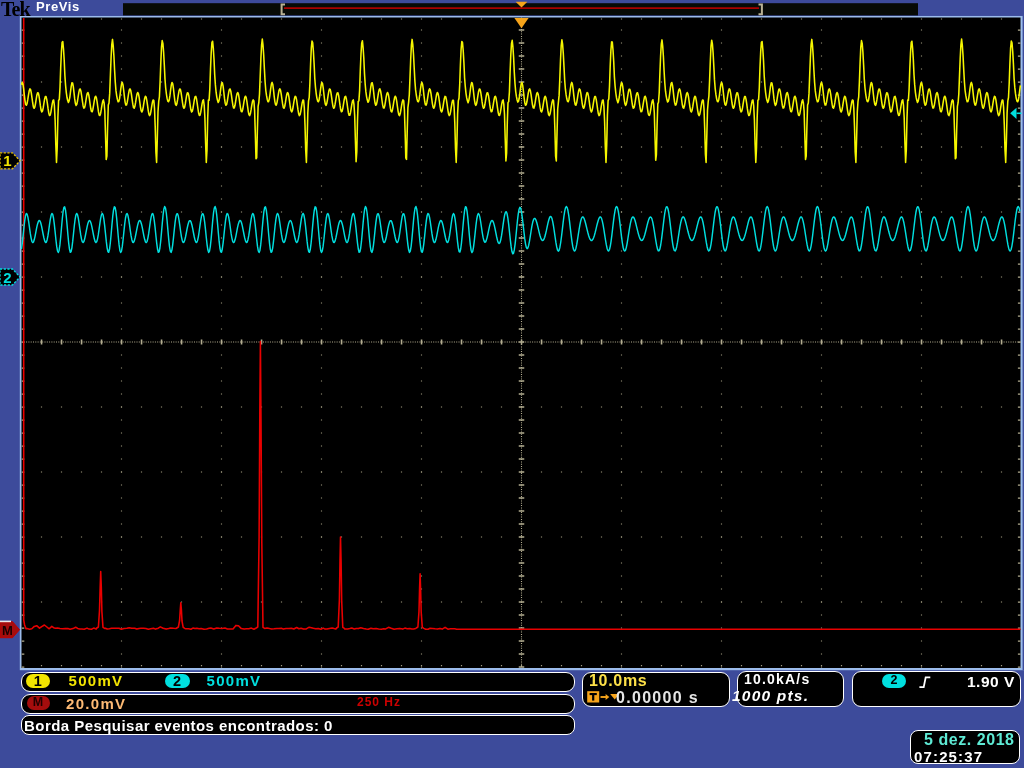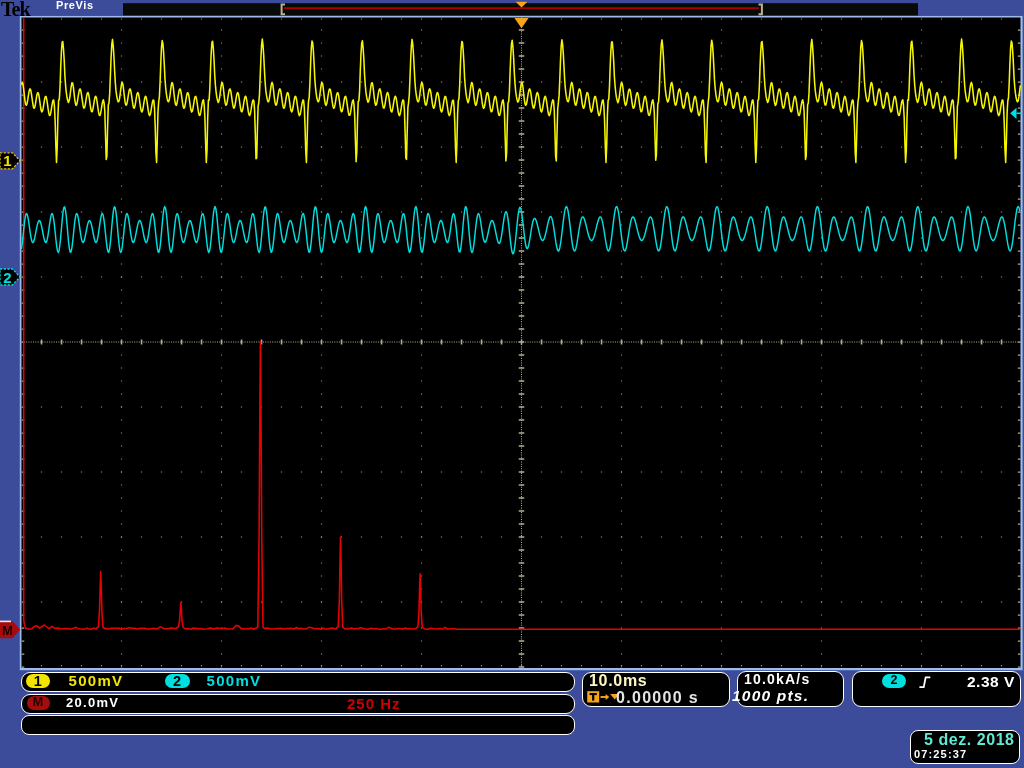--- a/index.html
+++ b/index.html
@@ -57,54 +57,55 @@
       <text x="7.4" y="282.6" fill="#00dfdf">2</text>
       <polygon points="0,621.7 12.5,621.7 19.5,629.7 12.5,637.7 0,637.7" fill="#a50d0d" stroke="#c00000" stroke-width="1"></polygon>
       <text x="7.4" y="634.8" font-size="13" fill="#1a0000">M</text>
       <rect x="0" y="620.6" width="11" height="1.6" fill="#e8e8e8"></rect>
     </g>
     <polygon points="1010.2,113.3 1016.5,107.7 1016.5,118.9" fill="#00dfdf"></polygon>
     <line x1="1016.5" y1="113.3" x2="1021.5" y2="113.3" stroke="#00dfdf" stroke-width="1.6"></line>
   </svg>
 
   <div class="t" style="left:1px;top:-2px;font-family:'Liberation Serif',serif;font-size:20px;color:#000;letter-spacing:-1px;">Tek</div>
-  <div class="t" style="left:36px;top:-1px;font-size:11px;color:#fff;letter-spacing:0.6px;margin-left:20px;">PreVis</div>
+  <div class="t" style="left:36px;top:-1px;font-size:13px;color:#fff;letter-spacing:0.6px;">PreVis</div>
 
   <div class="box" style="left:21px;top:671.5px;width:554px;height:20px;"></div>
   <div class="badge" style="left:25.7px;top:673.6px;width:24px;height:14.8px;background:#f2e400;">1</div>
   <div class="t" style="left:68.5px;top:671.5px;font-size:15px;color:#f2e400;letter-spacing:1.3px;">500mV</div>
   <div class="badge" style="left:164.5px;top:673.6px;width:25px;height:14.8px;background:#00dfdf;">2</div>
   <div class="t" style="left:206.5px;top:671.5px;font-size:15px;color:#00dfdf;letter-spacing:1.3px;">500mV</div>
 
   <div class="box" style="left:21px;top:694px;width:554px;height:20px;"></div>
   <div class="badge" style="left:26.5px;top:696.3px;width:23px;height:13.5px;background:#a50d0d;color:#200;font-size:12.5px;line-height:13.5px;">M</div>
-  <div class="t" style="left:66px;top:695px;font-size:13px;color:#ffffff;letter-spacing:1.3px;">20.0mV</div>
-  <div class="t" style="left:347px;top:695px;font-size:15px;color:#cb0000;letter-spacing:1px;">250 Hz</div>
+  <div class="t" style="left:66px;top:695px;font-size:15px;color:#fdba74;letter-spacing:1.3px;">20.0mV</div>
+  <div class="t" style="left:357px;top:695px;font-size:12px;color:#cb0000;letter-spacing:1px;">250 Hz</div>
 
   <div class="box" style="left:21px;top:714.5px;width:554px;height:20.5px;border-radius:8px;"></div>
+  <div class="t" style="left:24px;top:716.5px;font-size:15px;color:#fff;letter-spacing:0.45px;">Borda Pesquisar eventos encontrados: 0</div>
 
   <div class="box" style="left:582px;top:671.5px;width:148px;height:35.5px;"></div>
-  <div class="t" style="left:589px;top:672px;font-size:16px;color:#fef9c3;letter-spacing:0.7px;">10.0ms</div>
+  <div class="t" style="left:589px;top:672px;font-size:16px;color:#fde047;letter-spacing:0.7px;">10.0ms</div>
   <svg class="abs" style="left:586px;top:689px" width="34" height="16" viewBox="0 0 34 16">
     <rect x="1.2" y="2.2" width="12" height="11.3" fill="#f6a41b"></rect>
     <rect x="3.6" y="4" width="7.2" height="2.1" fill="#000"></rect>
     <rect x="6.1" y="4" width="2.2" height="7.6" fill="#000"></rect>
     <line x1="14.5" y1="8" x2="20.5" y2="8" stroke="#f6a41b" stroke-width="1.9"></line>
     <polygon points="19.6,4.9 19.6,11.1 23.3,8" fill="#f6a41b"></polygon>
     <polygon points="24.2,5 33.2,5 28.7,10.6" fill="#f6a41b"></polygon>
   </svg>
   <div class="t" style="left:616px;top:688.5px;font-size:16px;color:#e5e5e5;letter-spacing:1.3px;">0.00000 s</div>
 
   <div class="box" style="left:737px;top:671px;width:106.5px;height:36px;"></div>
   <div class="t" style="left:744px;top:670.8px;font-size:14px;color:#fff;letter-spacing:1.2px;">10.0kA/s</div>
   <div class="t" style="left:732px;top:686.5px;font-size:15.5px;color:#fff;letter-spacing:1.2px;font-style:italic;">1000 pts.</div>
 
   <div class="box" style="left:852px;top:671px;width:169px;height:36px;"></div>
   <div class="badge" style="left:882px;top:674.3px;width:24px;height:13.5px;background:#00dfdf;font-size:12.5px;line-height:13.5px;">2</div>
-  <div class="t" style="left:967px;top:673px;font-size:15.5px;color:#fff;letter-spacing:0.5px;">2.38 V</div>
+  <div class="t" style="left:967px;top:673px;font-size:15.5px;color:#fff;letter-spacing:0.5px;">1.90 V</div>
   <svg class="abs" style="left:918px;top:674px" width="16" height="16" viewBox="0 0 16 16">
     <path d="M1.4 13.2 h4.3 l2 -9.9 h4.6" fill="none" stroke="#fff" stroke-width="1.8"></path>
   </svg>
 
   <div class="box" style="left:910px;top:729.5px;width:110px;height:34px;border-radius:8px;"></div>
   <div class="t" style="left:924px;top:730.5px;font-size:16px;color:#5eead4;letter-spacing:0.55px;">5 dez. 2018</div>
-  <div class="t" style="left:914px;top:747.5px;font-size:11px;color:#fff;letter-spacing:1.15px;">07:25:37</div>
+  <div class="t" style="left:914px;top:747.5px;font-size:15px;color:#fff;letter-spacing:1.15px;">07:25:37</div>
 </div>
 
 </body></html>

